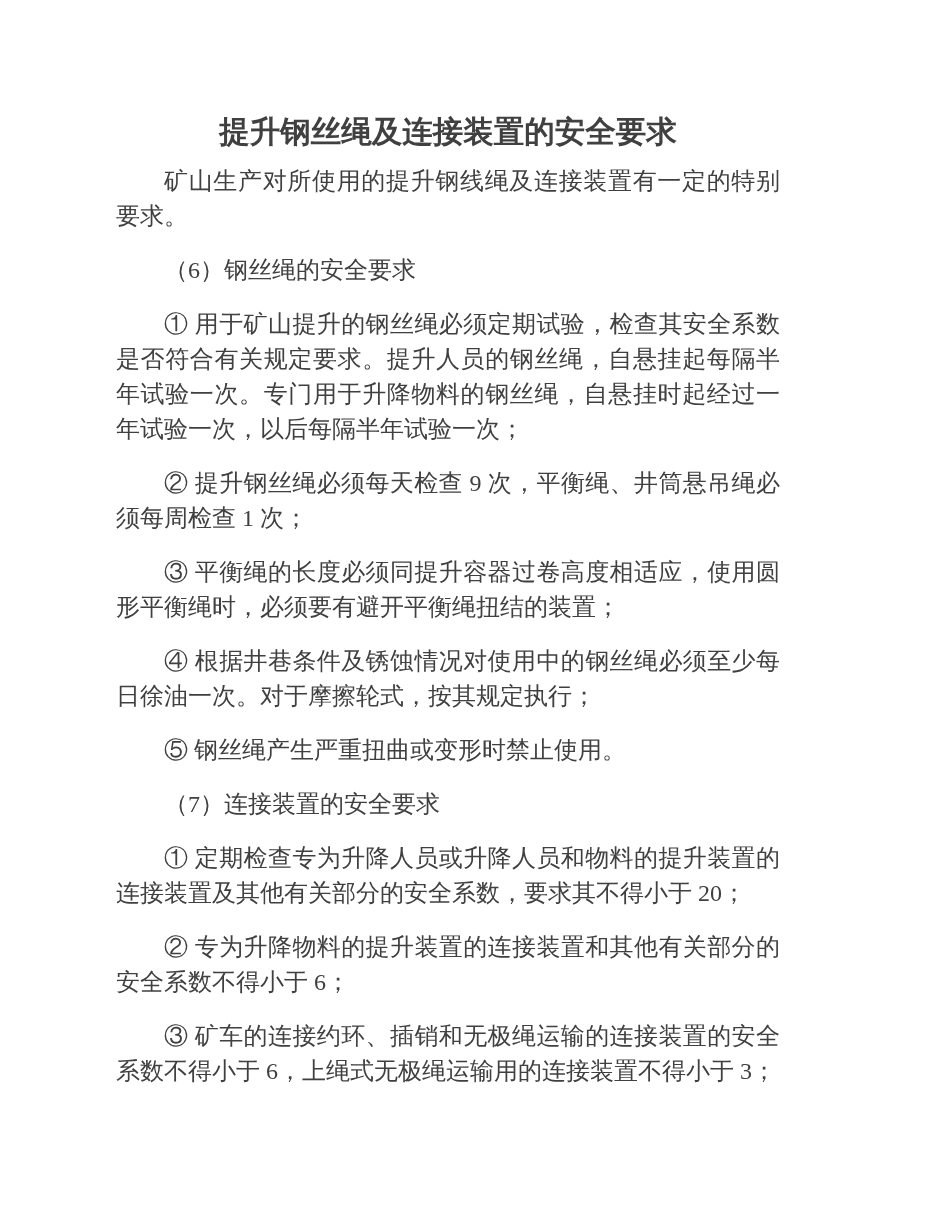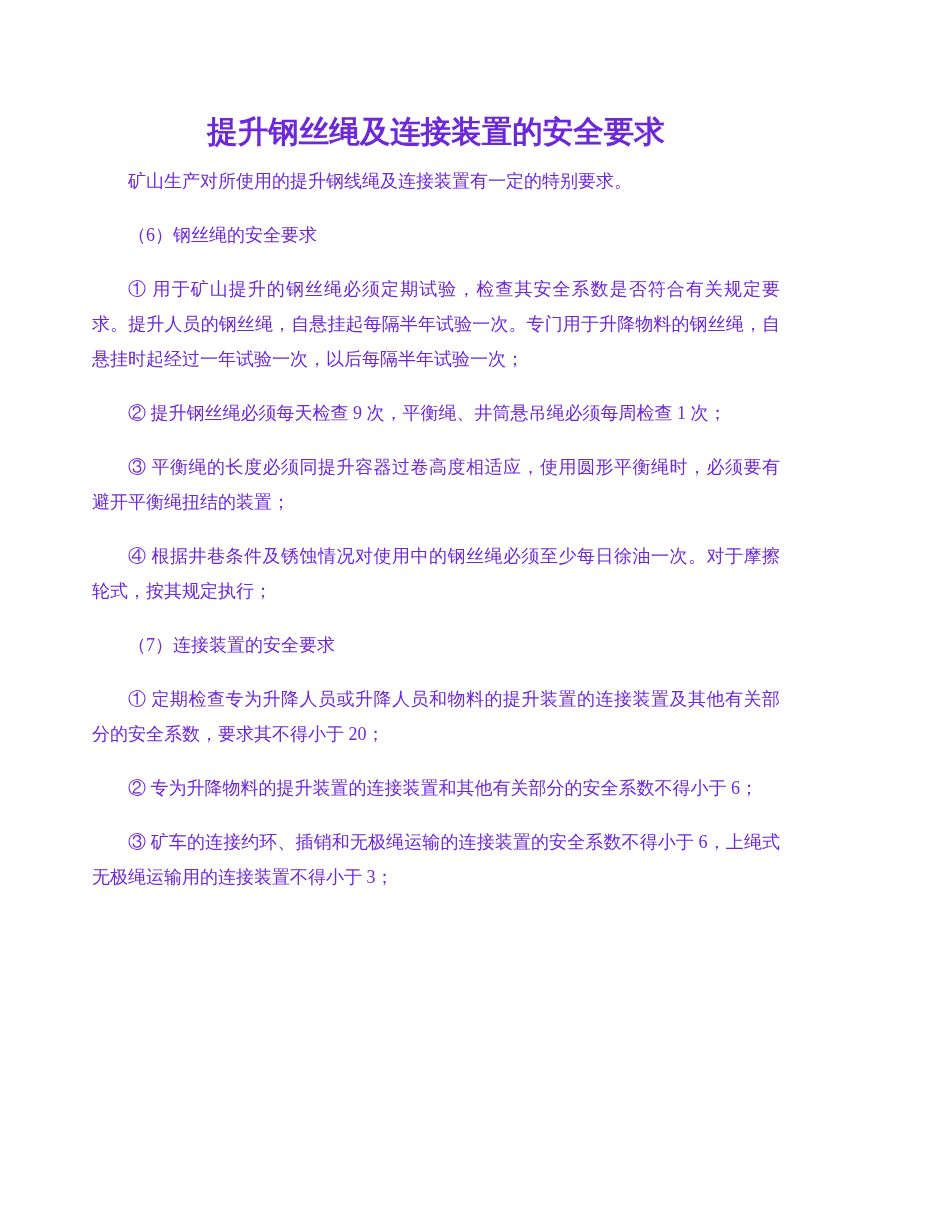--- a/index.html
+++ b/index.html
@@ -5,53 +5,54 @@
   html, body {
     margin: 0;
     padding: 0;
     background: #ffffff;
   }
   .doc {
     position: relative;
     width: 918px;
     height: 1230px;
     box-sizing: border-box;
-    padding: 110px 138px 0 92px;
+    padding: 110px 138px 0 116px;
     background: #ffffff;
-    color: #6d28d9;
+    color: #404040;
     font-family: "Liberation Serif", "DejaVu Serif", serif;
     overflow: hidden;
   }
   h1.doc-title {
     margin: 0 0 10px 0;
     font-size: 30.5px;
     line-height: 44px;
     font-weight: 700;
     text-align: center;
     white-space: nowrap;
   }
   p.doc-para {
     margin: 4px 0 19px 0;
-    font-size: 18px;
+    font-size: 24px;
     line-height: 35px;
     text-indent: 2em;
     text-align: justify;
     text-align-last: left;
     word-break: normal;
     font-family: Liberation Serif, serif;
   }
 </style>
 </head>
 <body>
 
 <div class="doc">
   <h1 class="doc-title">提升钢丝绳及连接装置的安全要求</h1>
   <p class="doc-para">矿山生产对所使用的提升钢线绳及连接装置有一定的特别要求。</p>
   <p class="doc-para">（6）钢丝绳的安全要求</p>
   <p class="doc-para">① 用于矿山提升的钢丝绳必须定期试验，检查其安全系数是否符合有关规定要求。提升人员的钢丝绳，自悬挂起每隔半年试验一次。专门用于升降物料的钢丝绳，自悬挂时起经过一年试验一次，以后每隔半年试验一次；</p>
   <p class="doc-para">② 提升钢丝绳必须每天检查 9 次，平衡绳、井筒悬吊绳必须每周检查 1 次；</p>
   <p class="doc-para">③ 平衡绳的长度必须同提升容器过卷高度相适应，使用圆形平衡绳时，必须要有避开平衡绳扭结的装置；</p>
   <p class="doc-para">④ 根据井巷条件及锈蚀情况对使用中的钢丝绳必须至少每日徐油一次。对于摩擦轮式，按其规定执行；</p>
+  <p class="doc-para">⑤ 钢丝绳产生严重扭曲或变形时禁止使用。</p>
   <p class="doc-para">（7）连接装置的安全要求</p>
   <p class="doc-para">① 定期检查专为升降人员或升降人员和物料的提升装置的连接装置及其他有关部分的安全系数，要求其不得小于 20；</p>
   <p class="doc-para">② 专为升降物料的提升装置的连接装置和其他有关部分的安全系数不得小于 6；</p>
   <p class="doc-para">③ 矿车的连接约环、插销和无极绳运输的连接装置的安全系数不得小于 6，上绳式无极绳运输用的连接装置不得小于 3；</p>
 </div>
 
 </body></html>

